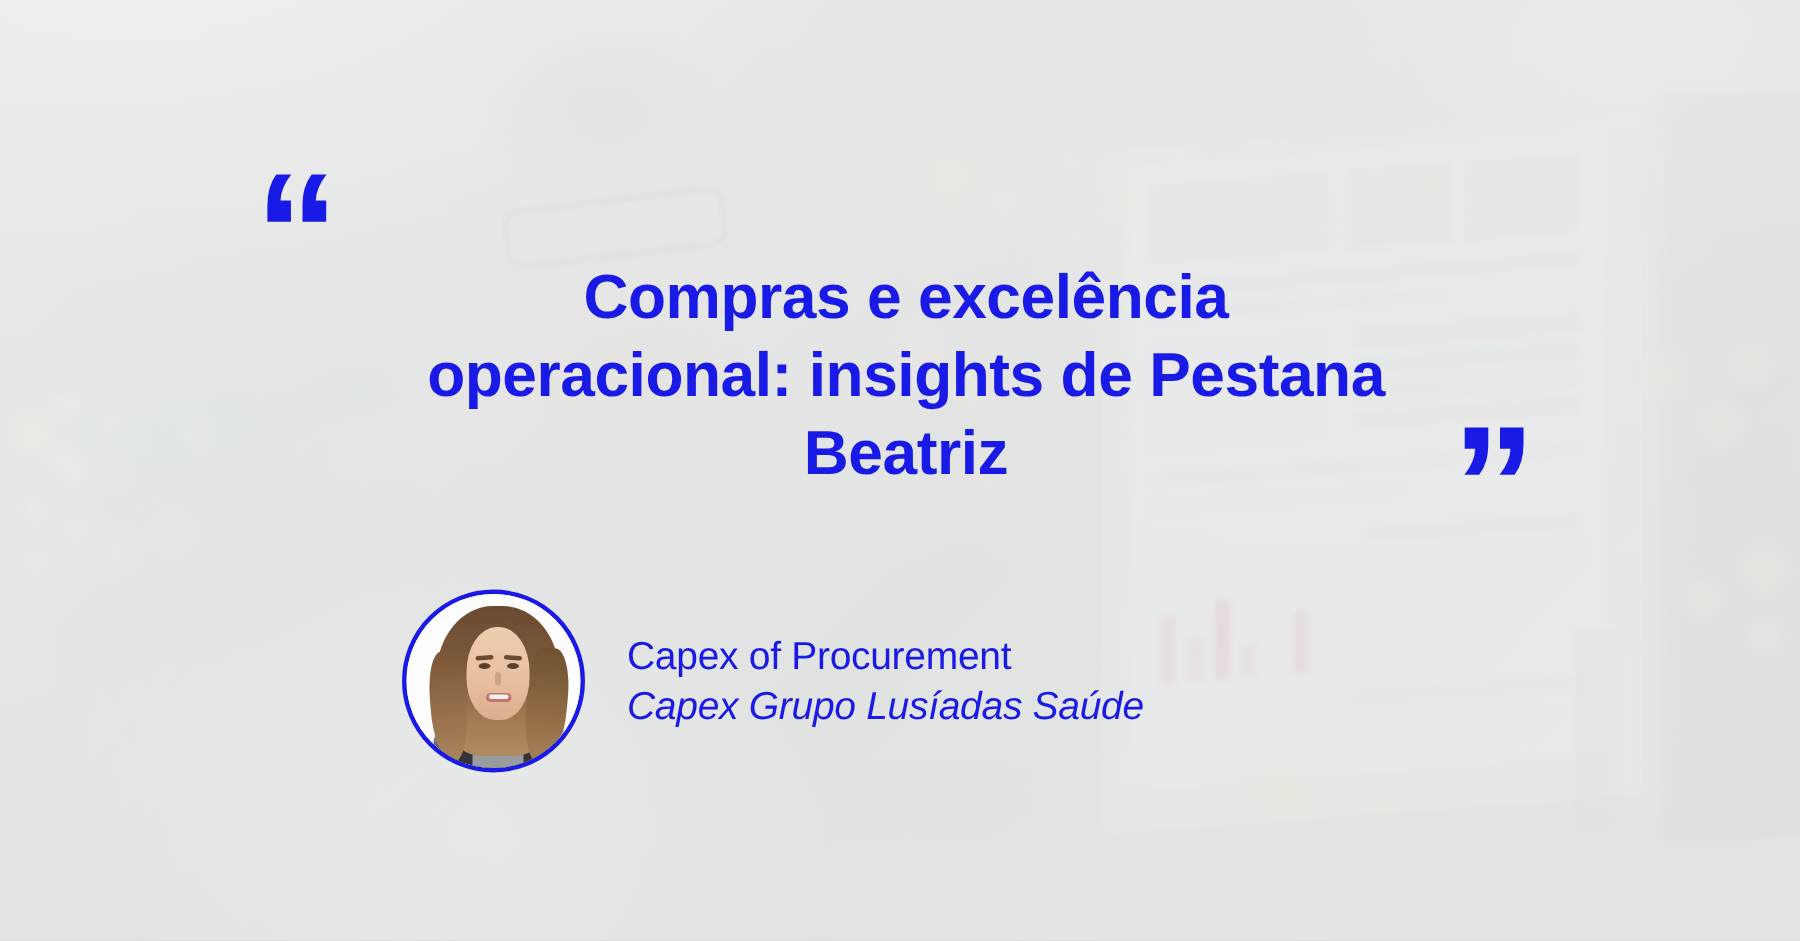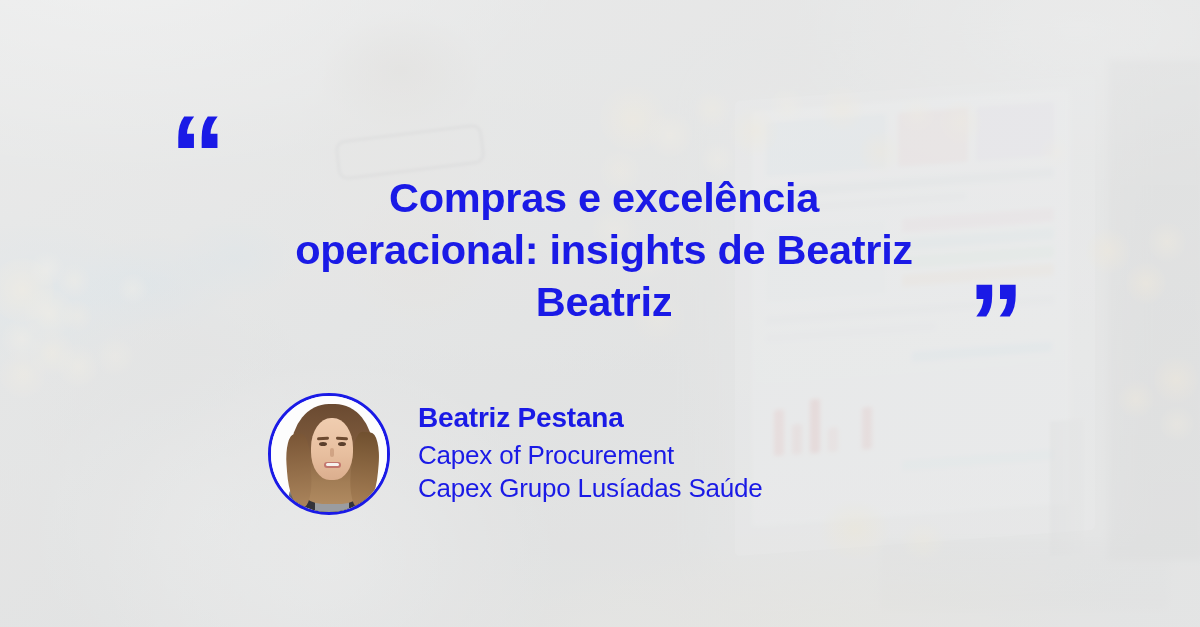--- a/index.html
+++ b/index.html
@@ -237,21 +237,21 @@
   .speaker-text {
     margin-left:28px;
     color:#1a1ae6;
     line-height:1;
   }
   .sp-name {
     font-size:28px; font-weight:bold; letter-spacing:-0.2px;
     margin-bottom:7px;
   }
   .sp-role { font-size:26px; font-weight:normal; line-height:33px; letter-spacing:-0.2px; }
-  .sp-org  { font-size:26px; font-weight:normal; line-height:33px; letter-spacing:-0.2px; }
+  .sp-org  { font-size:26px; font-weight:normal; line-height:33px; letter-spacing:-0.2px;font-style:italic; }
 </style>
 </head>
 <body>
 
 <div id="card">
 
   <div class="bg-layer bg-base"></div>
   <div class="bg-layer bg-ceiling"></div>
   <div class="bg-layer bg-window"></div>
 
@@ -329,21 +329,21 @@
   <div class="bg-layer bg-desk"></div>
   <div class="bg-layer bg-wash"></div>
   <div class="bg-layer bg-wash2"></div>
 
   <div class="content">
 
     <div class="quote-open">“</div>
 
     <div class="headline">
       <div>Compras e excelência</div>
-      <div>operacional: insights de Beatriz</div>
+      <div>operacional: insights de Pestana</div>
       <div>Beatriz</div>
     </div>
 
     <div class="quote-close">”</div>
 
     <div class="speaker-block">
 
       <div class="avatar">
         <div class="avatar-photo">
           <div class="ap ap-bg"></div>
@@ -359,20 +359,19 @@
           <div class="ap ap-brow-r"></div>
           <div class="ap ap-eye-l"></div>
           <div class="ap ap-eye-r"></div>
           <div class="ap ap-nose"></div>
           <div class="ap ap-mouth"></div>
           <div class="ap ap-teeth"></div>
         </div>
       </div>
 
       <div class="speaker-text">
-        <div class="sp-name">Beatriz Pestana</div>
         <div class="sp-role">Capex of Procurement</div>
         <div class="sp-org">Capex Grupo Lusíadas Saúde</div>
       </div>
 
     </div>
   </div>
 </div>
 
 </body></html>

